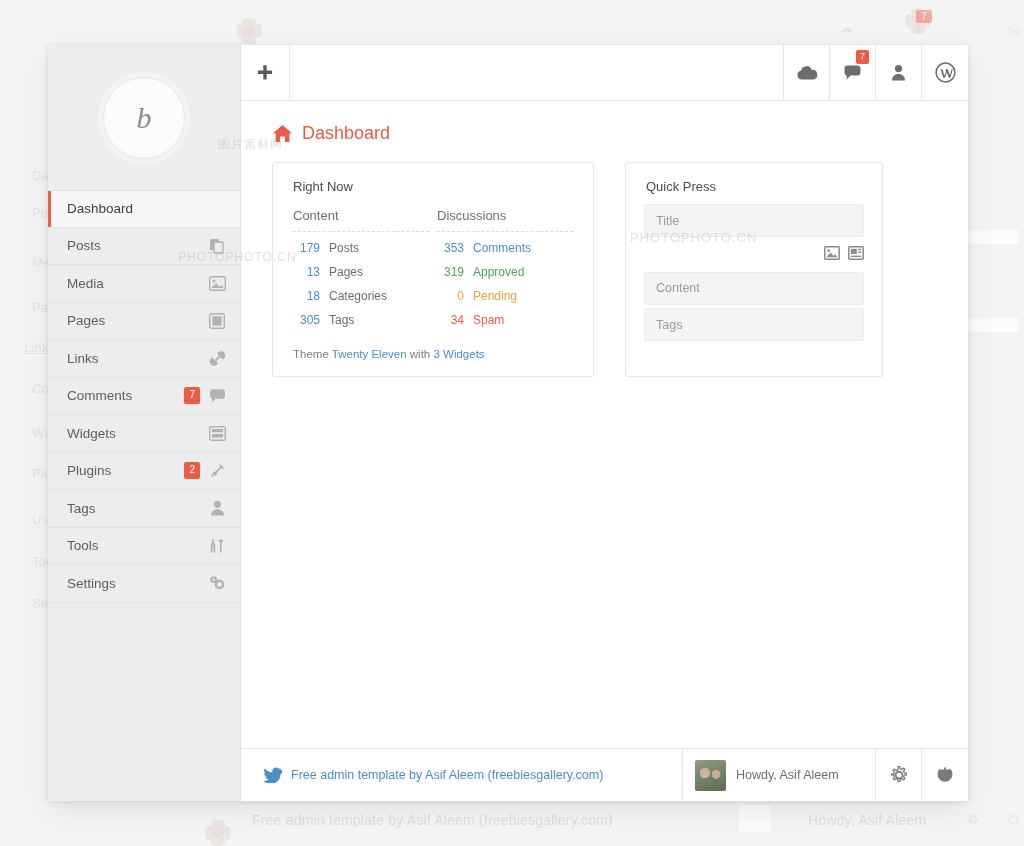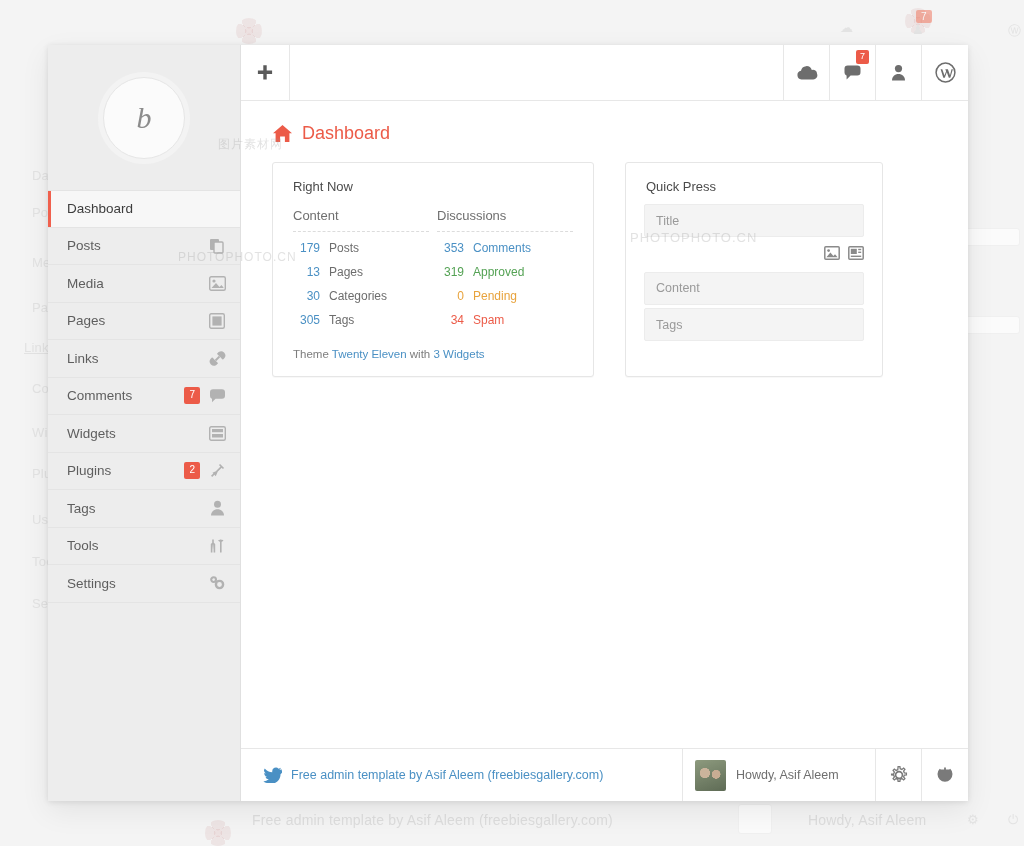--- a/index.html
+++ b/index.html
@@ -574,21 +574,21 @@
 
             <div class="rn-row">
               <span class="rn-num">179</span>
               <span class="rn-name">Posts</span>
             </div>
             <div class="rn-row">
               <span class="rn-num">13</span>
               <span class="rn-name">Pages</span>
             </div>
             <div class="rn-row">
-              <span class="rn-num">30</span>
+              <span class="rn-num">18</span>
               <span class="rn-name">Categories</span>
             </div>
             <div class="rn-row">
               <span class="rn-num">305</span>
               <span class="rn-name">Tags</span>
             </div>
           </div>
 
           <div class="rn-col">
             <div class="rn-col-head">Discussions</div>

